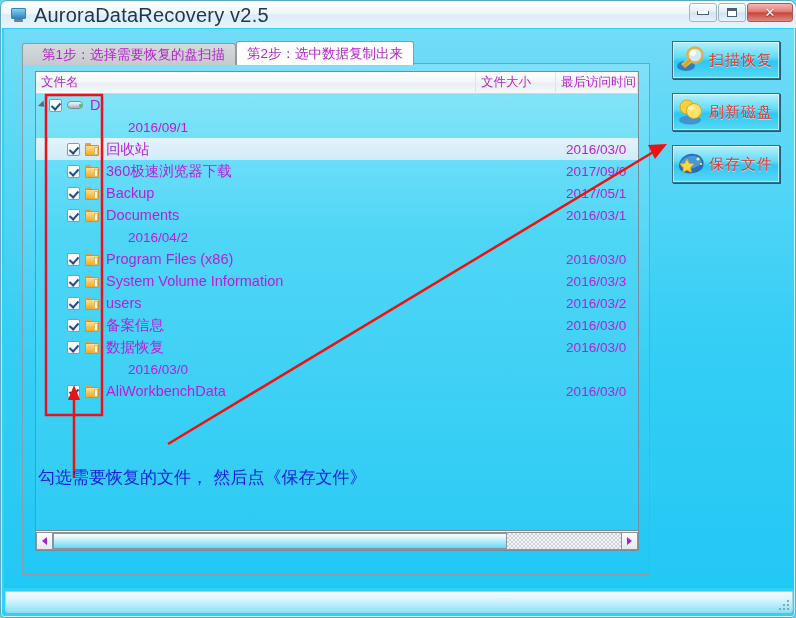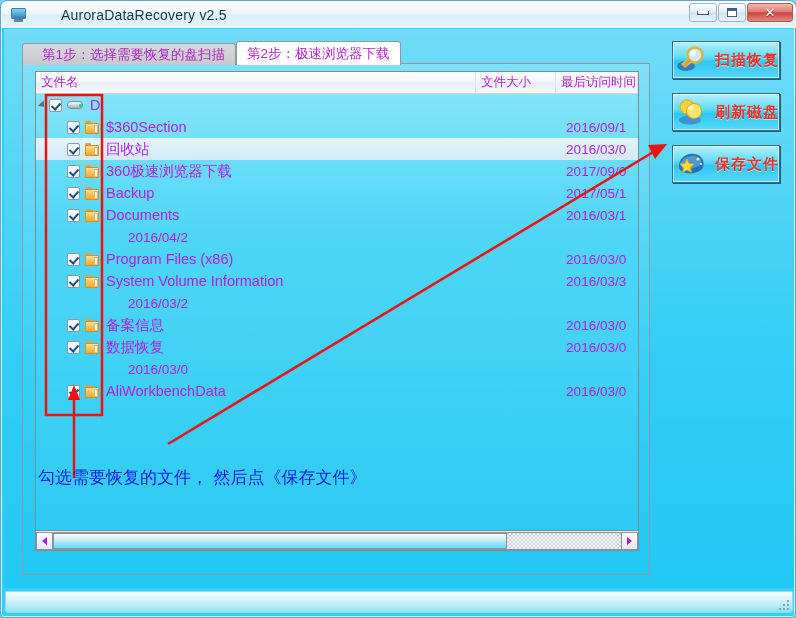--- a/index.html
+++ b/index.html
@@ -31,22 +31,22 @@
   }
   .title-ico .scr{
     position:absolute;left:0;top:0;width:15px;height:11px;
     background:linear-gradient(180deg,#7fd4f2 0%,#2f86c4 100%);
     border:1px solid #3d7fa8;border-radius:1px;box-sizing:border-box;
   }
   .title-ico .base{
     position:absolute;left:3px;bottom:0;width:9px;height:3px;background:#6f7f8c;border-radius:1px;
   }
   .title-text{
-    font-size:14px;color:#20384e;letter-spacing:.2px;
-    white-space:nowrap;flex:0 0 auto;margin-left:27px;
+    font-size:20px;color:#20384e;letter-spacing:.2px;
+    white-space:nowrap;flex:0 0 auto;
   }
   .winbtns{position:absolute;right:3px;top:1px;display:flex;gap:1px;}
   .wbtn{
     width:28px;height:19px;box-sizing:border-box;
     border:1px solid #9eb6c6;border-radius:3px;
     background:linear-gradient(180deg,#fbfdfe 0%,#e3eef6 48%,#cfe3f0 52%,#e8f3fa 100%);
     display:flex;align-items:center;justify-content:center;
   }
   .wbtn.close{
     width:46px;border:1px solid #a85a5a;
@@ -196,24 +196,24 @@
   
   .sidebtns{position:absolute;right:10px;top:12px;width:112px;}
   .abtn{
     position:relative;width:108px;height:38px;margin-bottom:14px;box-sizing:border-box;
     border:1px solid #3b6b86;
     background:linear-gradient(180deg,#b6f0fc 0%,#5fdcf8 42%,#2ec7f3 55%,#57d9f7 100%);
     box-shadow:1px 1px 0 #1d5f7d, inset 0 0 0 1px rgba(255,255,255,.55);
     display:flex;align-items:center;
   }
   .abtn .lbl{
-    font-size:15px;color:#e8342a;font-weight:bold;white-space:nowrap;
+    font-size:15px;color:#e8342a;font-weight:normal;white-space:nowrap;
     font-family:"DejaVu Sans","Liberation Sans",sans-serif;
     text-shadow:0 1px 0 rgba(255,255,255,.55);
-    margin-left:8px;letter-spacing:1px;
+    margin-left:2px;letter-spacing:1px;
   }
   .bi{width:30px;height:28px;flex:0 0 auto;margin-left:4px;position:relative;}
 
   
   .anno{position:absolute;left:0;top:0;width:796px;height:618px;pointer-events:none;}
   .anno-text{
     position:absolute;left:38px;top:466px;font-size:17px;color:#1a1ae0;white-space:nowrap;
     font-family:"DejaVu Sans","Liberation Sans",sans-serif;
   }
 
@@ -249,21 +249,21 @@
         <div class="wbtn close">
             <span class="g-close">✕</span>
           </div>
       </div>
     </div>
 
     <div class="client">
 
       <div class="tabstrip">
         <div class="tab inactive">第1步：选择需要恢复的盘扫描</div>
-        <div class="tab active">第2步：极速浏览器下载</div>
+        <div class="tab active">第2步：选中数据复制出来</div>
       </div>
 
       <div class="tabpage">
         <div class="listwrap">
           <div class="list-body">
 
             <div class="lv-head">
               <div class="col c-name">文件名</div>
               <div class="col c-size">文件大小</div>
               <div class="col c-time">最后访问时间</div>
@@ -279,30 +279,20 @@
                     <div class="ic-drive">
                       <div class="body"></div>
                       <div class="led"></div>
                     </div>
                     <span>D:</span>
                   </div>
                   <div class="sz"></div>
                   <div class="tm"></div>
                 </div>
                 <div class="row">
-                  <div class="nm">
-                    <div style="width: 31px; flex: 0 0 auto;"></div>
-                    <div class="cbx"></div>
-                    <div class="ic-folder">
-                      <div class="tab2"></div>
-                      <div class="bd"></div>
-                      <div class="pg"></div>
-                    </div>
-                    <span>$360Section</span>
-                  </div>
                   <div class="sz"></div>
                   <div class="tm">2016/09/1</div>
                 </div>
                 <div class="row sel">
                   <div class="nm">
                     <div style="width: 31px; flex: 0 0 auto;"></div>
                     <div class="cbx"></div>
                     <div class="ic-folder">
                       <div class="tab2"></div>
                       <div class="bd"></div>
@@ -381,20 +371,30 @@
                       <div class="tab2"></div>
                       <div class="bd"></div>
                       <div class="pg"></div>
                     </div>
                     <span>System Volume Information</span>
                   </div>
                   <div class="sz"></div>
                   <div class="tm">2016/03/3</div>
                 </div>
                 <div class="row">
+                  <div class="nm">
+                    <div style="width: 31px; flex: 0 0 auto;"></div>
+                    <div class="cbx"></div>
+                    <div class="ic-folder">
+                      <div class="tab2"></div>
+                      <div class="bd"></div>
+                      <div class="pg"></div>
+                    </div>
+                    <span>users</span>
+                  </div>
                   <div class="sz"></div>
                   <div class="tm">2016/03/2</div>
                 </div>
                 <div class="row">
                   <div class="nm">
                     <div style="width: 31px; flex: 0 0 auto;"></div>
                     <div class="cbx"></div>
                     <div class="ic-folder">
                       <div class="tab2"></div>
                       <div class="bd"></div>

